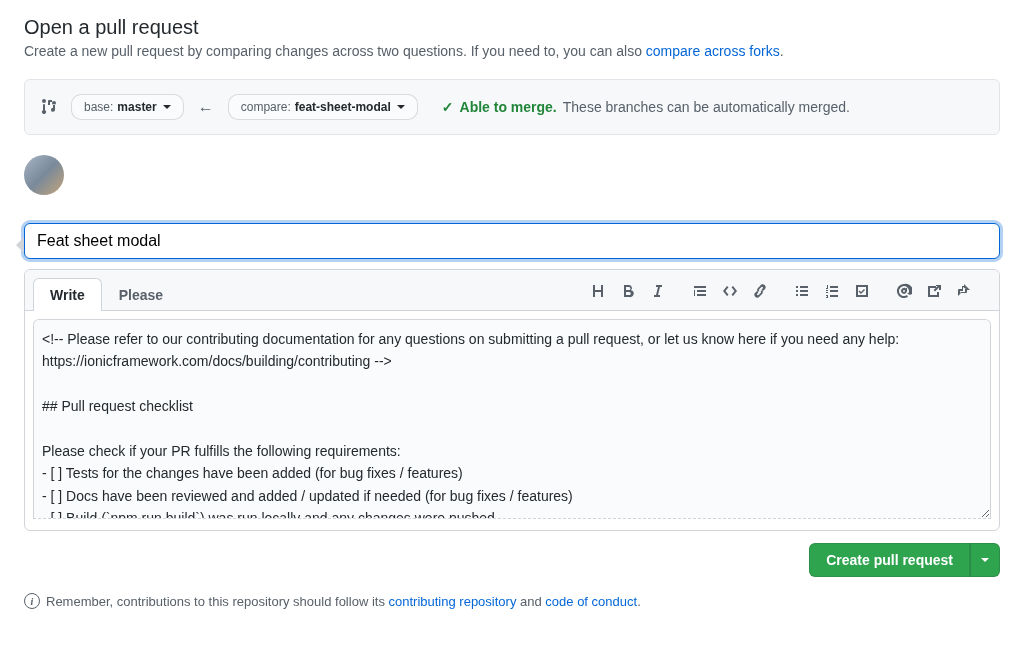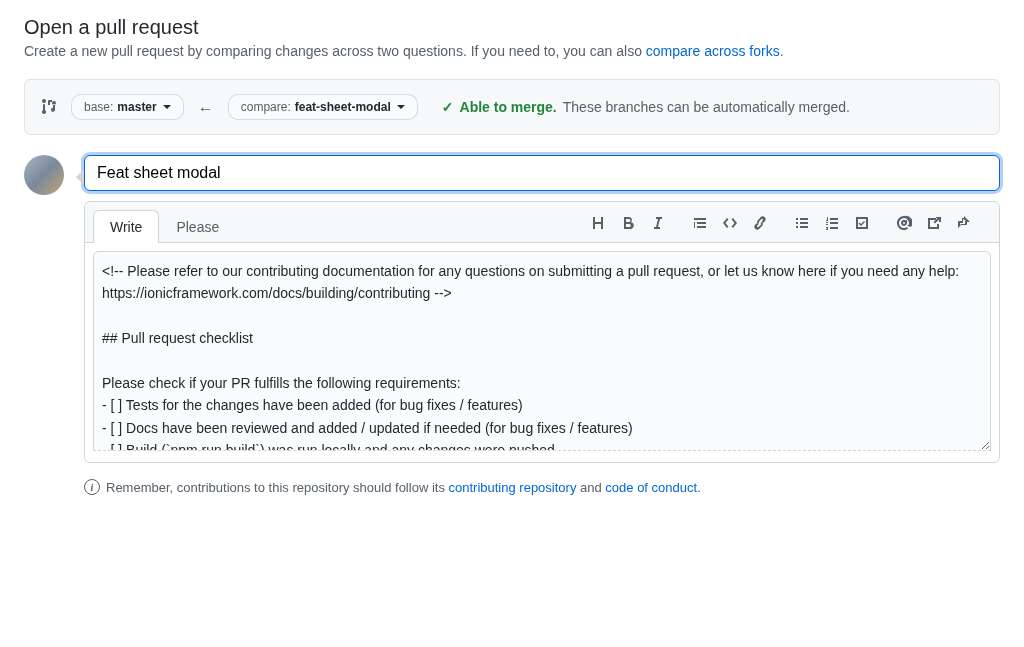--- a/index.html
+++ b/index.html
@@ -59,21 +59,22 @@
       display: flex;
       align-items: center;
       gap: 6px;
       margin-left: 10px;
     }
     .merge-check { color: #22863a; font-weight: 600; }
     .merge-able { color: #22863a; font-weight: 600; }
     .merge-desc { color: #586069; }
     .pr-area {
       display: flex;
-      gap: 20px;
+      gap: 28px;
+      flex-direction: column;
     }
     .avatar {
       width: 40px;
       height: 40px;
       border-radius: 50%;
       background: linear-gradient(135deg, #a8b5c5 0%, #7a8a9a 50%, #c5a57a 100%);
       flex-shrink: 0;
     }
     .pr-body {
       flex: 1;
@@ -114,20 +115,21 @@
       border-radius: 6px 6px 0 0;
     }
     .tab {
       padding: 8px 16px;
       font-size: 14px;
       color: #586069;
       cursor: pointer;
       border: 1px solid transparent;
       border-bottom: none;
       margin-bottom: -1px;
+      font-weight: bold;
     }
     .tab.active {
       background: #fff;
       border-color: #d1d5da;
       border-radius: 6px 6px 0 0;
       color: #24292e;
     }
     .toolbar {
       margin-left: auto;
       display: flex;
@@ -361,20 +363,26 @@
         <textarea class="body-textarea" style="">&lt;!-- Please refer to our contributing documentation for any questions on submitting a pull request, or let us know here if you need any help: https://ionicframework.com/docs/building/contributing --&gt;
 
 ## Pull request checklist
 
 Please check if your PR fulfills the following requirements:
 - [ ] Tests for the changes have been added (for bug fixes / features)
 - [ ] Docs have been reviewed and added / updated if needed (for bug fixes / features)
 - [ ] Build (`npm run build`) was run locally and any changes were pushed</textarea>
       </div>
     </div>
+    <div class="actions">
+      <button class="create-btn">Create pull request</button>
+      <button class="create-dd">
+          <span class="caret-down-white"></span>
+        </button>
+    </div>
     <div class="footer-note" style="padding-left:0">
       <span class="info-icon">i</span>
       <span>
         <span>Remember, contributions to this repository should follow its </span><a href="#">contributing repository</a><span> and </span><a href="#">code of conduct</a><span>.</span>
       </span>
     </div>
   </div>
 </div>
 
 </body></html>

